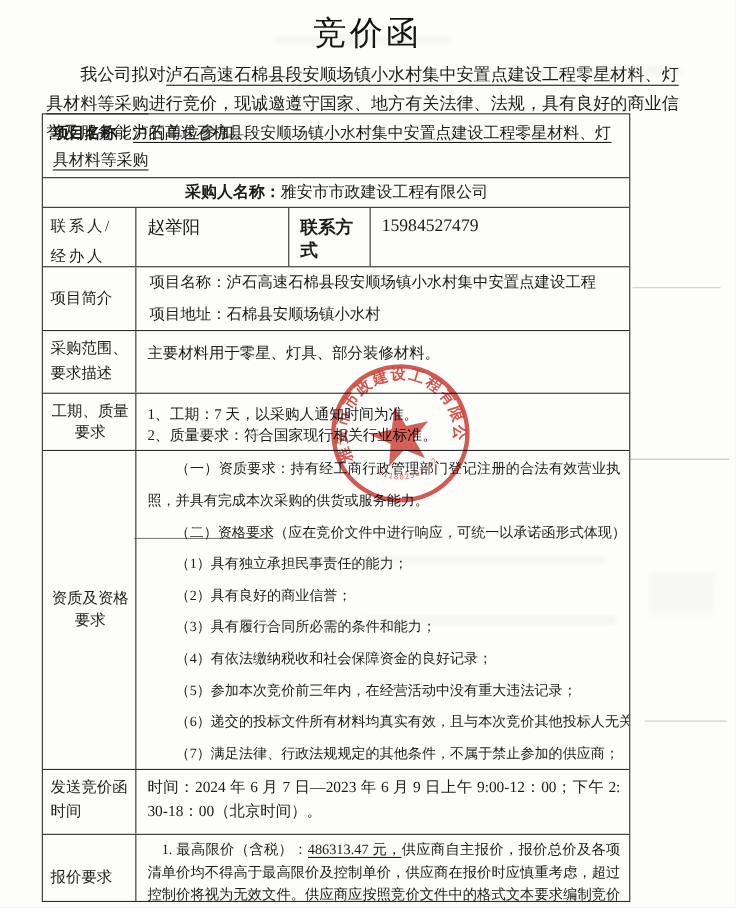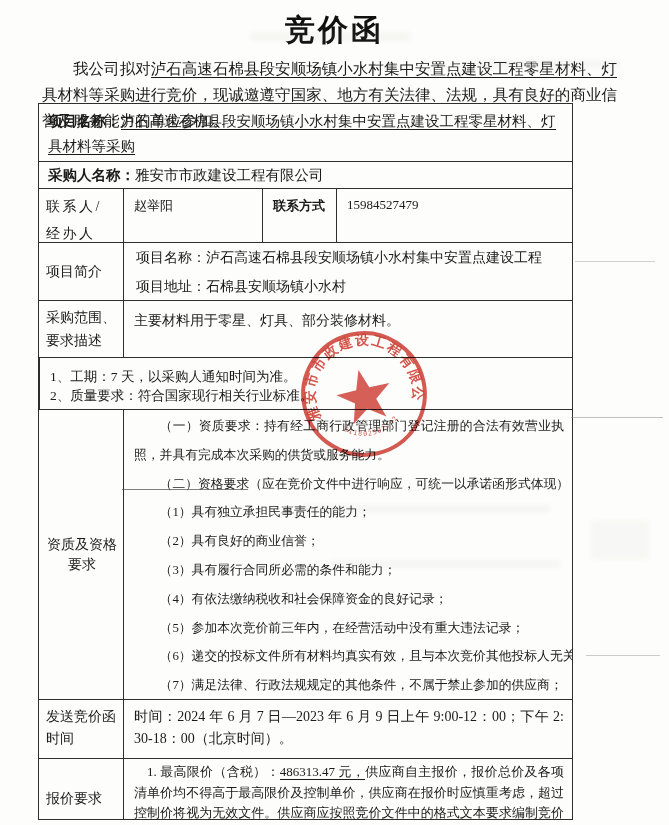--- a/index.html
+++ b/index.html
@@ -3,21 +3,21 @@
 <meta charset="utf-8">
 <style>
   html,body{margin:0;padding:0;background:#e8e8e8;}
   .page{
     position:relative;width:669px;height:825px;margin:0 auto;
     background:#fdfdfb;overflow:hidden;
     font-family:"Liberation Serif","DejaVu Serif",serif;
     color:#1b1b1b;
   }
   .title{
-    margin:10px 0 0 0;text-align:center;font-size:30px;font-weight:bold;
+    margin:10px 0 0 0;text-align:center;font-size:30px;font-weight:normal;
     letter-spacing:3px;color:#111;
   }
   .intro{
     margin:5px 42px 0 42px;width:575px;font-size:15.5px;line-height:26px;
     text-align:justify;text-indent:2em;
   }
   .u{border-bottom:1.4px solid #1b1b1b;}
   
   .tbl{
     position:absolute;left:38px;top:103px;width:535px;
@@ -28,24 +28,24 @@
   .cell{box-sizing:border-box;overflow:hidden;}
   .lblcell{
     width:84px;flex:none;font-weight:normal;font-size:14px;line-height:23px;
     padding:4px 5px 4px 7px;display:flex;flex-direction:column;justify-content:center;
   }
   .ccell{flex:1;border-left:1.5px solid #2e2e2e;padding:4px 8px 4px 10px;
     display:flex;flex-direction:column;justify-content:flex-end;}
   .full{flex:1;padding:5px 8px 5px 9px;font-size:14.5px;line-height:25px;}
   .r1{height:57px;}
   .r2{height:27px;}
-  .r2 .full{line-height:17px;}
+  .r2 .full{line-height:17px;text-align:center;}
   .r3{height:54px;}
   .r3 .lblcell{justify-content:flex-start;letter-spacing:2.5px;line-height:27px;}
-  .r3 .ccell{justify-content:flex-start;font-size:13px;padding-top:8px;}
+  .r3 .ccell{justify-content:flex-start;font-size:16px;padding-top:8px;}
   .c-name{width:139px;flex:none;}
   .c-mlabel{width:74px;flex:none;font-weight:bold;font-size:14px;}
   .c-mvalue{flex:1;}
   .r4{height:58px;}
   .r4 .ccell{font-size:14px;line-height:29px;justify-content:center;padding-left:12px;}
   .r5{height:57px;}
   .r5 .lblcell{line-height:23px;}
   .r5 .ccell{justify-content:flex-start;padding-top:11px;font-size:14px;}
   .r6{height:52px;}
   .r6 .lblcell{text-align:center;line-height:19px;}
@@ -105,20 +105,21 @@
         <div>项目地址：石棉县安顺场镇小水村</div>
       </div>
     </div>
 
     <div class="row r5">
       <div class="cell lblcell">采购范围、要求描述</div>
       <div class="cell ccell">主要材料用于零星、灯具、部分装修材料。</div>
     </div>
 
     <div class="row r6">
+      <div class="cell lblcell">工期、质量要求</div>
       <div class="cell ccell">
         <div>1、工期：7 天，以采购人通知时间为准。</div>
         <div>2、质量要求：符合国家现行相关行业标准。</div>
       </div>
     </div>
 
     <div class="row r7">
       <div class="cell lblcell">资质及资格要求</div>
       <div class="cell ccell">
         <div class="para wrap">（一）资质要求：持有经工商行政管理部门登记注册的合法有效营业执照，并具有完成本次采购的供货或服务能力。</div>

